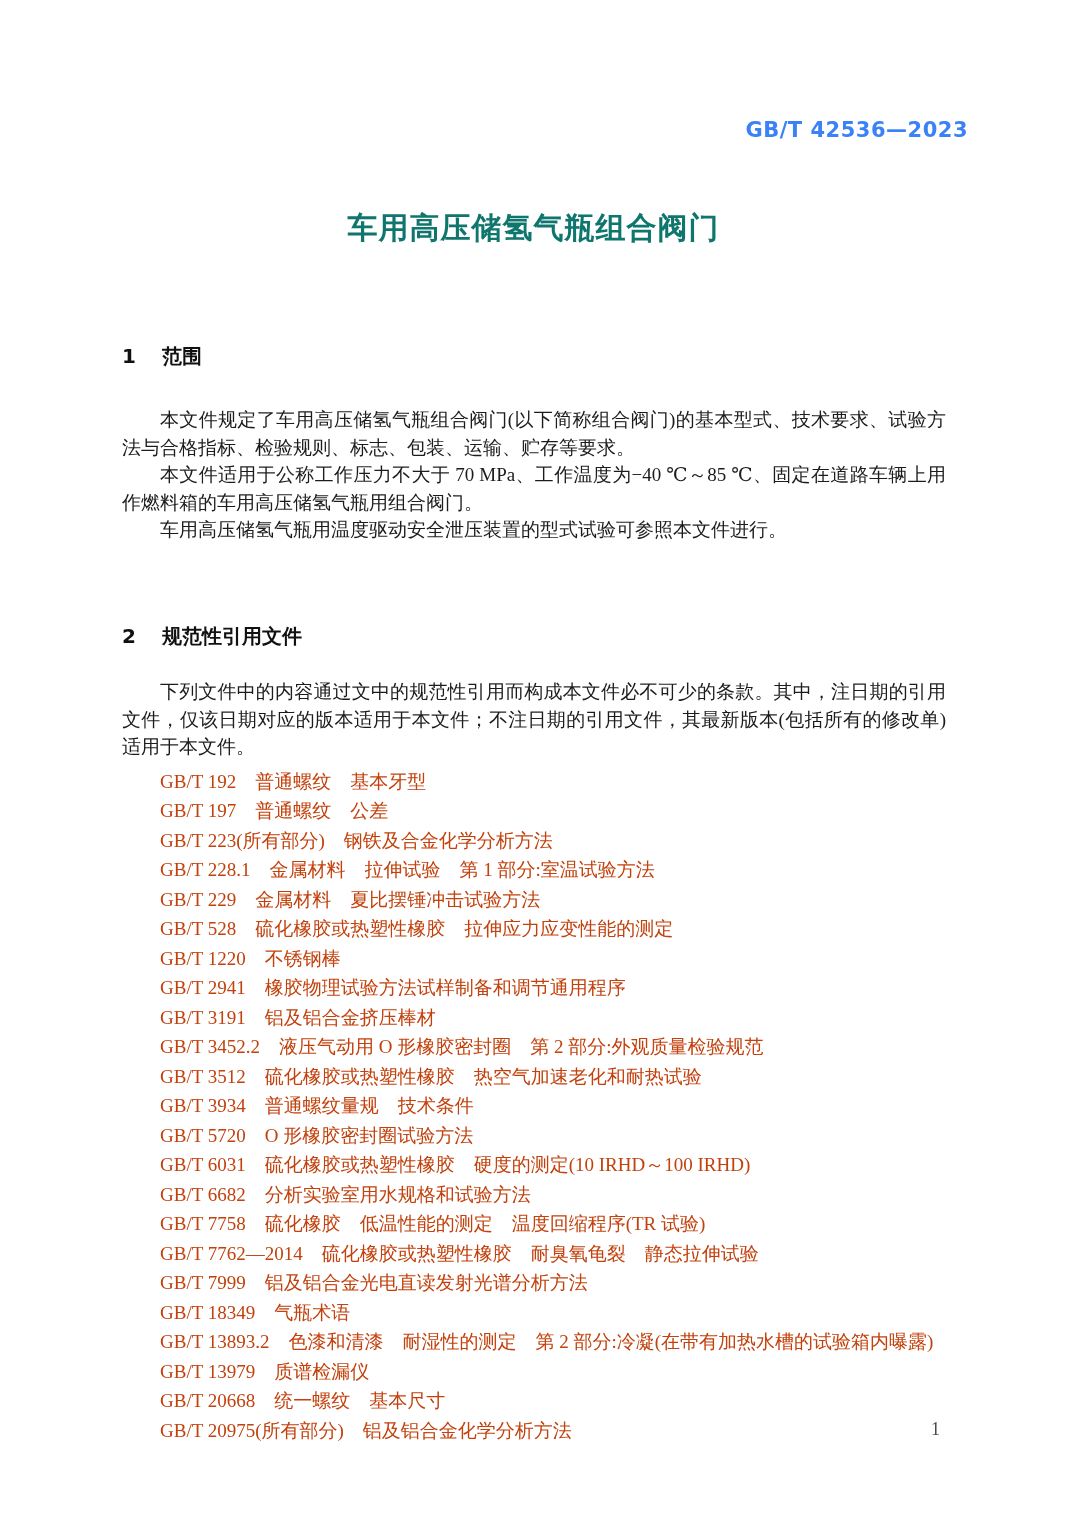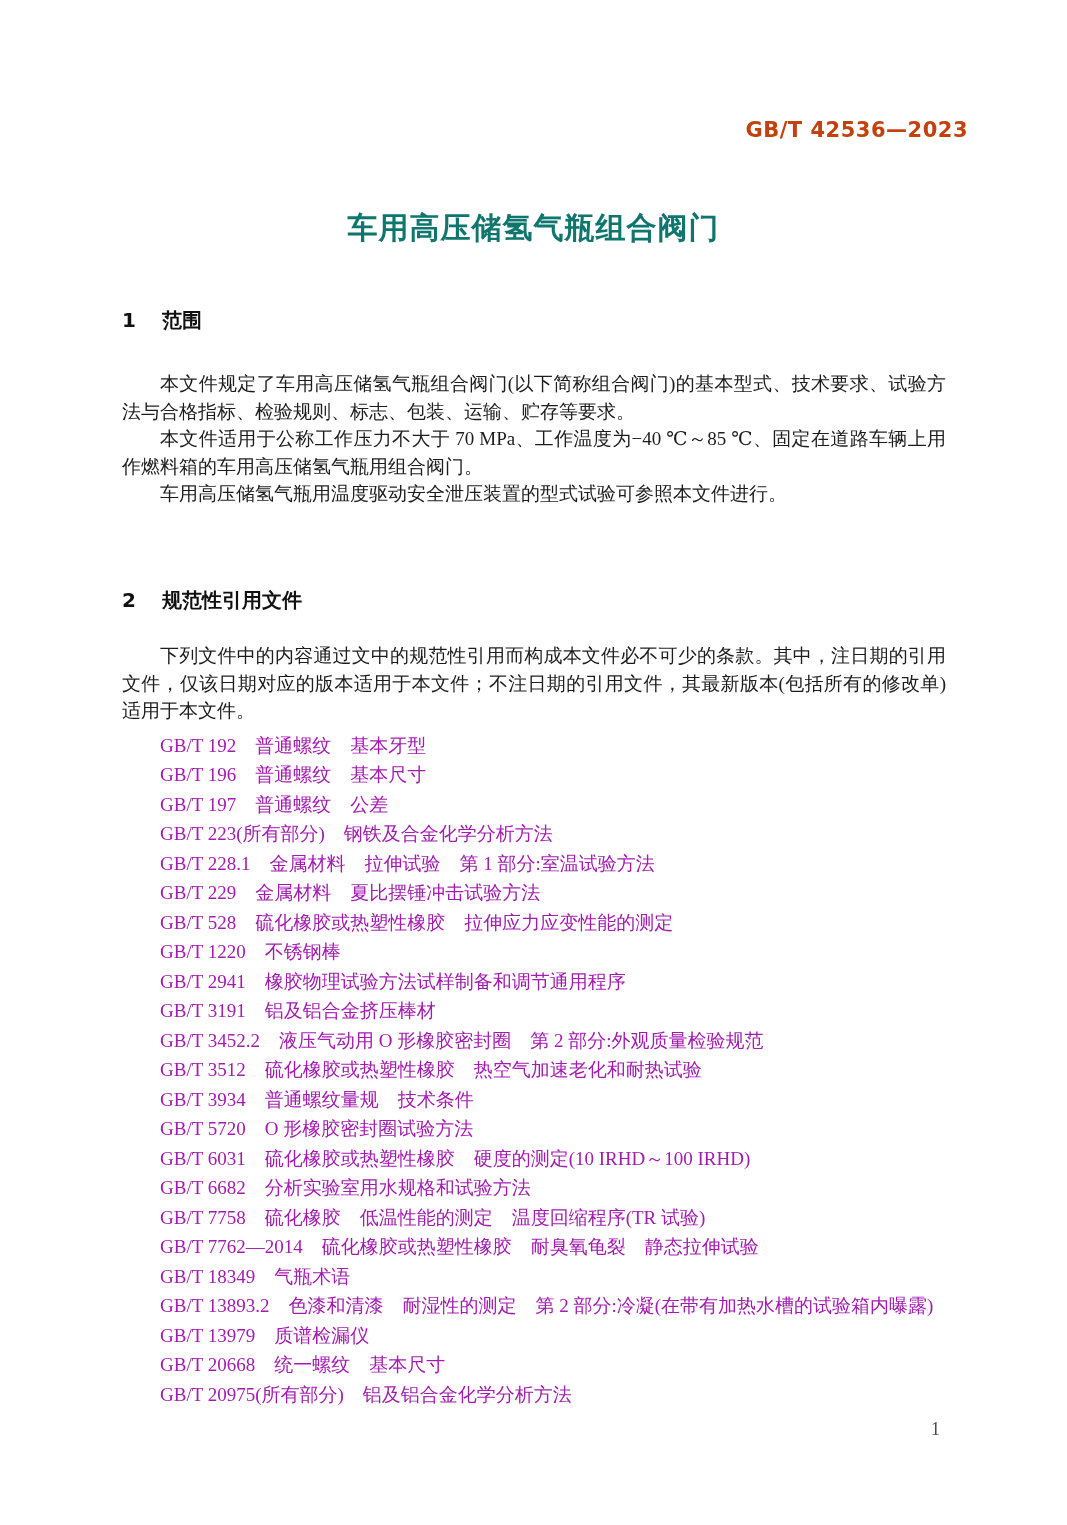--- a/index.html
+++ b/index.html
@@ -17,21 +17,21 @@
     overflow: hidden;
   }
   .doc-code {
     position: absolute;
     top: 118px;
     right: 99px;
     font-family: "DejaVu Sans", "Liberation Sans", sans-serif;
     font-weight: 700;
     font-size: 21px;
     letter-spacing: 0.5px;
-    color: #c2410c;
+    color: #3b82f6;
   }
   .doc-title {
     position: absolute;
     top: 208px;
     left: 0;
     width: 100%;
     margin: 0;
     text-align: center;
     font-family: "DejaVu Sans", "Liberation Sans", sans-serif;
     font-weight: 700;
@@ -45,20 +45,21 @@
     top: 308px;
     width: 824px;
     font-size: 19px;
   }
   .section-heading {
     font-family: "DejaVu Sans", "Liberation Sans", sans-serif;
     font-weight: 700;
     font-size: 20px;
     line-height: 24px;
     color: #111;
+    margin-top: 36px;
   }
   .section-heading .sec-num {
     display: inline-block;
     margin-right: 26px;
   }
   .section-heading.s2 {
     margin-top: 80px;
   }
   p.body-para {
     margin: 0;
@@ -73,21 +74,21 @@
   p.body-para.lead2 {
     margin-top: 30px;
   }
   .ref-list {
     margin-top: 6px;
   }
   .ref-item {
     padding-left: 38px;
     line-height: 29.5px;
     white-space: nowrap;
-    color: #a21caf;
+    color: #c2410c;
   }
   .page-number {
     position: absolute;
     top: 1419px;
     left: 931px;
     font-size: 18px;
     color: #4a4a4a;
     font-family: "Liberation Serif", "DejaVu Serif", serif;
   }
 </style>
@@ -111,37 +112,37 @@
     <p class="body-para">车用高压储氢气瓶用温度驱动安全泄压装置的型式试验可参照本文件进行。</p>
 
     <div class="section-heading s2">
       <span class="sec-num">2</span><span class="sec-title">规范性引用文件</span>
     </div>
 
     <p class="body-para lead2">下列文件中的内容通过文中的规范性引用而构成本文件必不可少的条款。其中，注日期的引用文件，仅该日期对应的版本适用于本文件；不注日期的引用文件，其最新版本(包括所有的修改单)适用于本文件。</p>
 
     <div class="ref-list">
       <div class="ref-item">GB/T 192　普通螺纹　基本牙型</div>
-      <div class="ref-item">GB/T 196　普通螺纹　基本尺寸</div>
       <div class="ref-item">GB/T 197　普通螺纹　公差</div>
       <div class="ref-item">GB/T 223(所有部分)　钢铁及合金化学分析方法</div>
       <div class="ref-item">GB/T 228.1　金属材料　拉伸试验　第 1 部分:室温试验方法</div>
       <div class="ref-item">GB/T 229　金属材料　夏比摆锤冲击试验方法</div>
       <div class="ref-item">GB/T 528　硫化橡胶或热塑性橡胶　拉伸应力应变性能的测定</div>
       <div class="ref-item">GB/T 1220　不锈钢棒</div>
       <div class="ref-item">GB/T 2941　橡胶物理试验方法试样制备和调节通用程序</div>
       <div class="ref-item">GB/T 3191　铝及铝合金挤压棒材</div>
       <div class="ref-item">GB/T 3452.2　液压气动用 O 形橡胶密封圈　第 2 部分:外观质量检验规范</div>
       <div class="ref-item">GB/T 3512　硫化橡胶或热塑性橡胶　热空气加速老化和耐热试验</div>
       <div class="ref-item">GB/T 3934　普通螺纹量规　技术条件</div>
       <div class="ref-item">GB/T 5720　O 形橡胶密封圈试验方法</div>
       <div class="ref-item">GB/T 6031　硫化橡胶或热塑性橡胶　硬度的测定(10 IRHD～100 IRHD)</div>
       <div class="ref-item">GB/T 6682　分析实验室用水规格和试验方法</div>
       <div class="ref-item">GB/T 7758　硫化橡胶　低温性能的测定　温度回缩程序(TR 试验)</div>
       <div class="ref-item">GB/T 7762—2014　硫化橡胶或热塑性橡胶　耐臭氧龟裂　静态拉伸试验</div>
+      <div class="ref-item">GB/T 7999　铝及铝合金光电直读发射光谱分析方法</div>
       <div class="ref-item">GB/T 18349　气瓶术语</div>
       <div class="ref-item">GB/T 13893.2　色漆和清漆　耐湿性的测定　第 2 部分:冷凝(在带有加热水槽的试验箱内曝露)</div>
       <div class="ref-item">GB/T 13979　质谱检漏仪</div>
       <div class="ref-item">GB/T 20668　统一螺纹　基本尺寸</div>
       <div class="ref-item">GB/T 20975(所有部分)　铝及铝合金化学分析方法</div>
     </div>
 
   </div>
 
   <div class="page-number">1</div>

